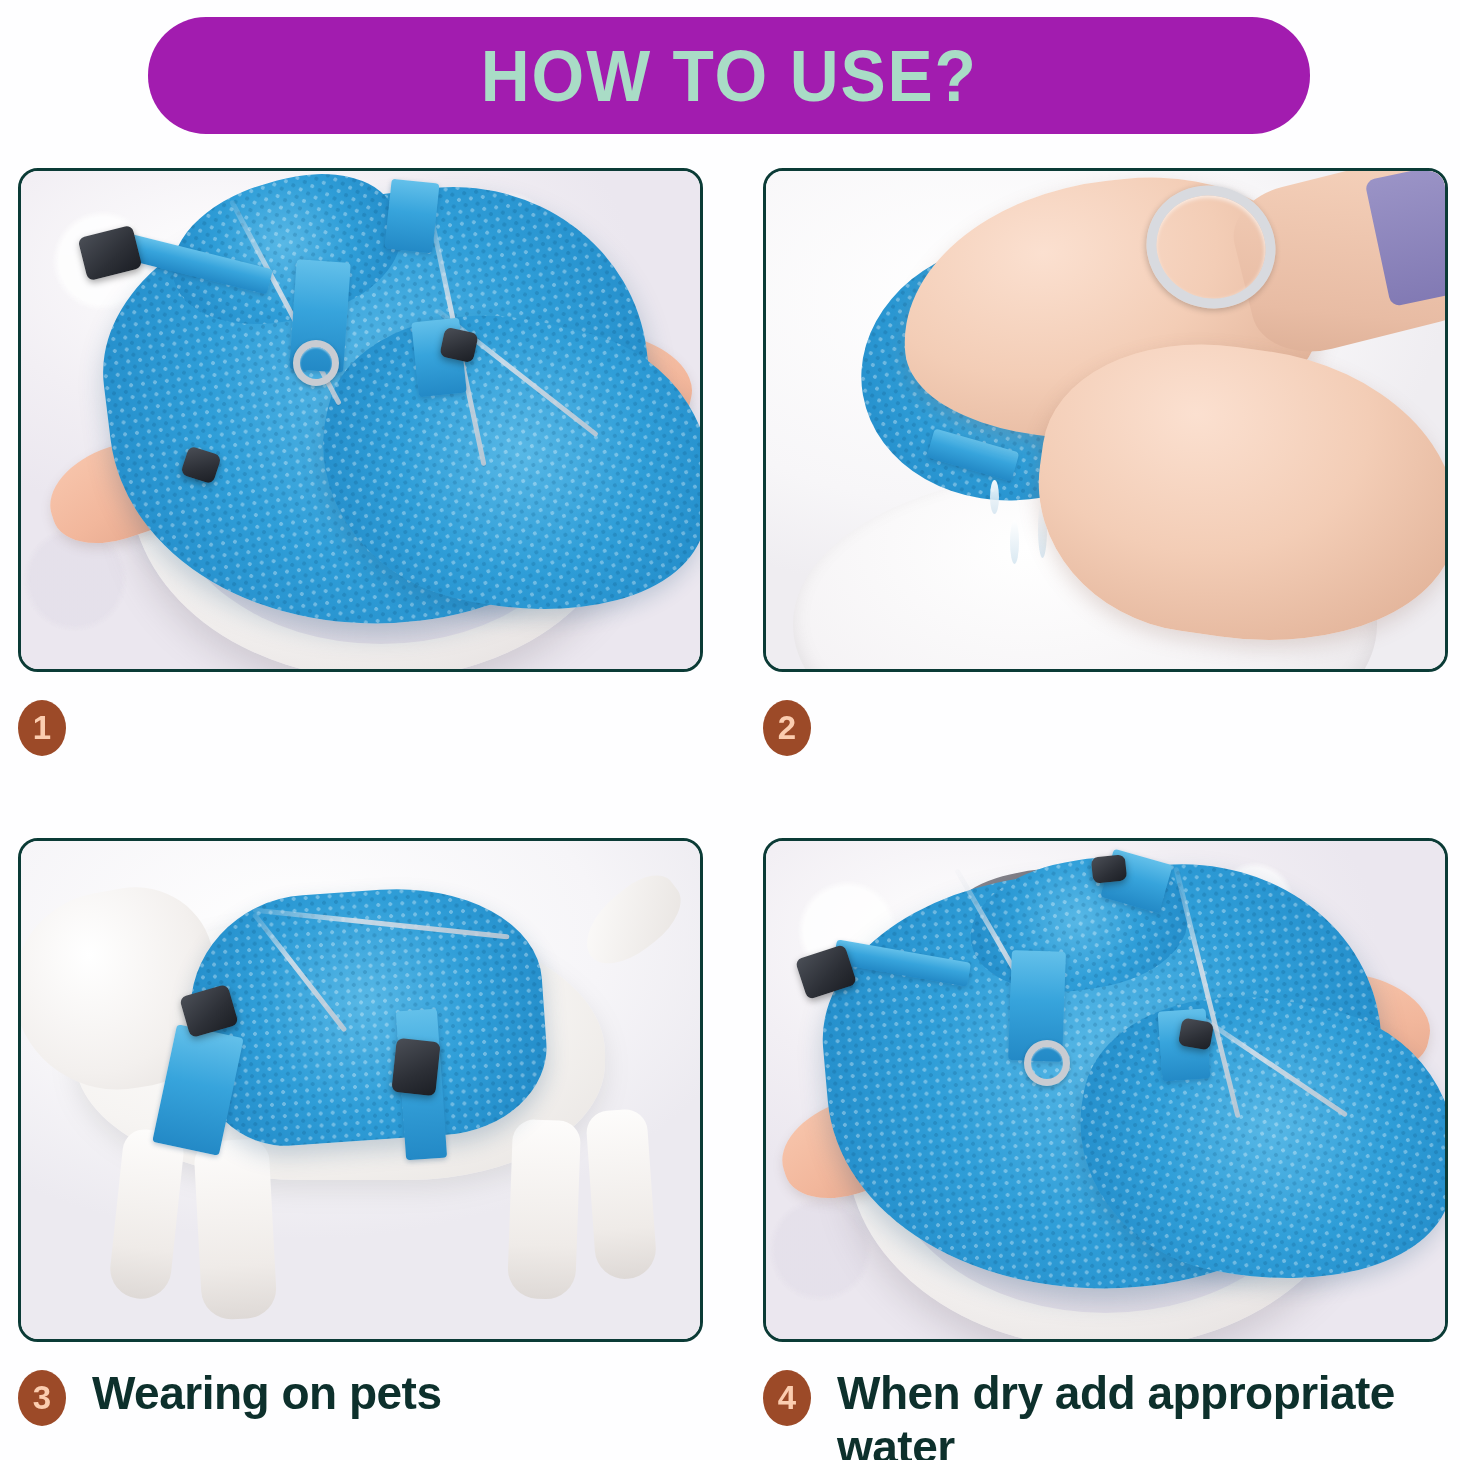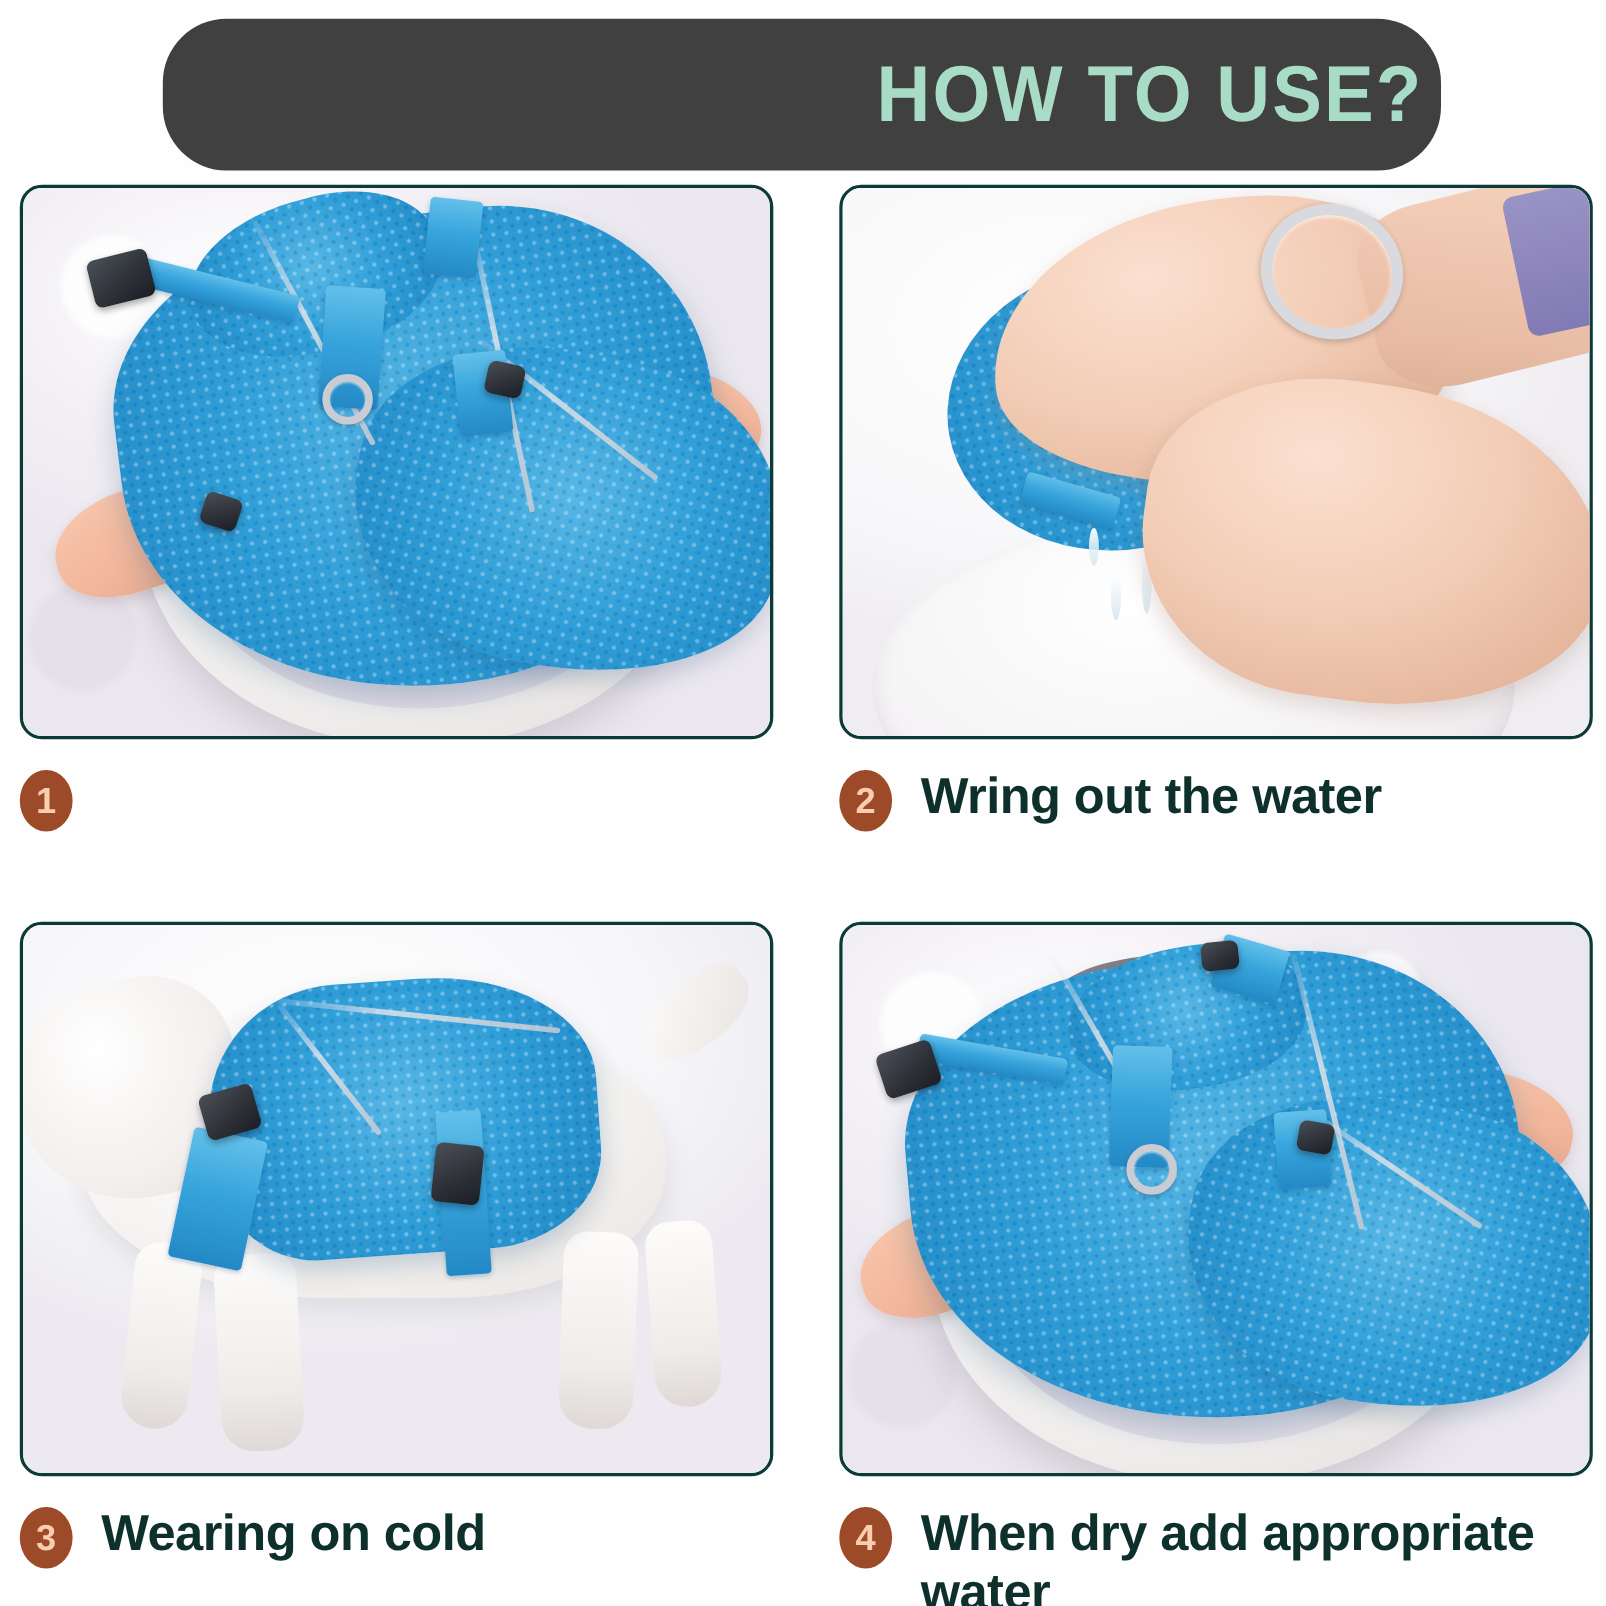--- a/index.html
+++ b/index.html
@@ -14,24 +14,24 @@
   #page{
     position:relative;
     width:1460px; height:1460px;
     background:#fefeff;
   }
 
   
   .banner{
     position:absolute;
     left:148px; top:17px;
-    width:1162px; height:138px;
-    background:#404040;
+    width:1162px; height:117px;
+    background:#a21caf;
     border-radius:58px;
-    display:flex; align-items:center; justify-content:flex-end;
+    display:flex; align-items:center; justify-content:center;
   }
   .banner-title{
     color:#a9dcc6;
     font-size:72px;
     font-weight:bold;
     letter-spacing:2px;
     font-family:"Liberation Sans", sans-serif;
     line-height:1;
     transform:scaleX(0.94);
   }
@@ -378,21 +378,20 @@
             <div class="hand hand-upper"></div>
             <div class="hand hand-lower"></div>
             <div class="forearm"></div>
             <div class="sleeve"></div>
             <div class="bangle"></div>
           </div>
         </div>
 
         <div class="caption">
           <div class="badge">2</div>
-          <div class="caption-text">Wring out the water</div>
         </div>
       </div>
     </div>
 
     <div class="row">
 
       <div class="cell left">
         <div class="photo">
           <div class="scene">
             <div class="bg-soft" style="background:radial-gradient(ellipse 70% 60% at 40% 20%, #ffffff 0%, #f6f5f8 65%, #eceaf0 100%);"></div>
@@ -414,21 +413,21 @@
             <div class="strap" style="left:21%;top:38%;width:10%;height:24%;transform:rotate(12deg);"></div>
             <div class="strap" style="left:56%;top:34%;width:6%;height:30%;transform:rotate(-4deg);"></div>
 
             <div class="buckle" style="left:24%;top:30%;width:50px;height:42px;transform:rotate(-16deg);"></div>
             <div class="buckle" style="left:55%;top:40%;width:44px;height:54px;transform:rotate(6deg);"></div>
           </div>
         </div>
 
         <div class="caption">
           <div class="badge">3</div>
-          <div class="caption-text">Wearing on cold</div>
+          <div class="caption-text">Wearing on pets</div>
         </div>
       </div>
 
       <div class="cell right">
         <div class="photo">
           <div class="scene">
             <div class="bg-soft"></div>
             <div class="bg-wrap"></div>
 
             <div class="basin" style="left:12%;top:22%;width:76%;height:80%;">

